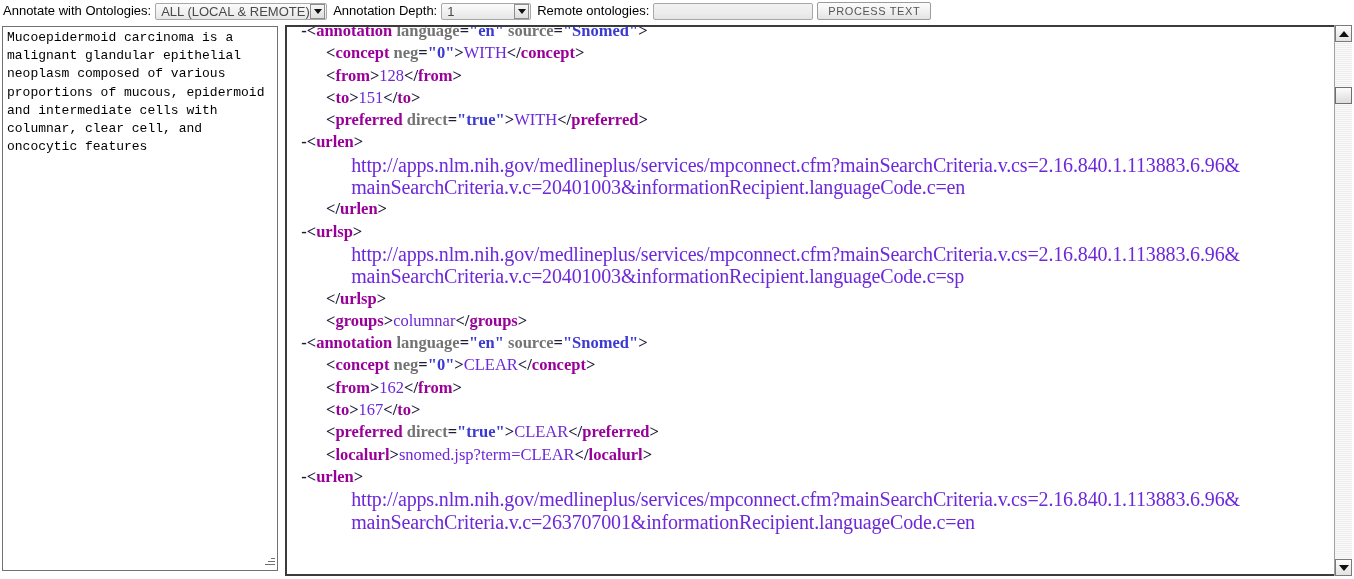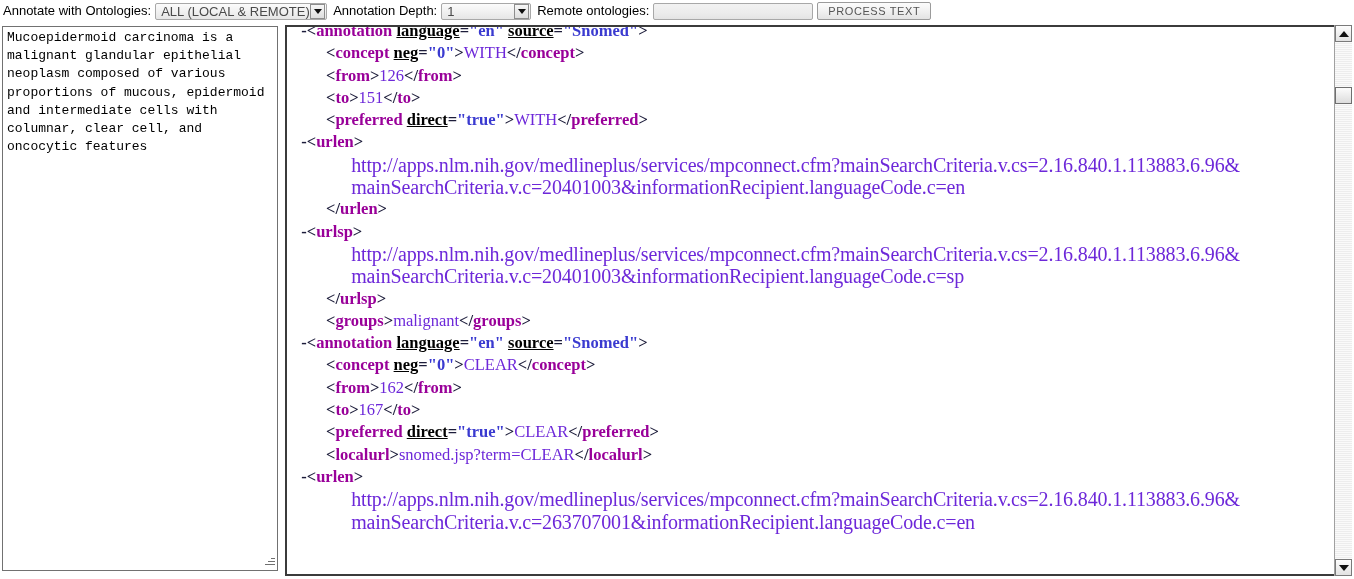--- a/index.html
+++ b/index.html
@@ -166,21 +166,21 @@
   }
   .xml-line {
     font-family: "Liberation Serif", "DejaVu Serif", serif;
     font-size: 16.5px;
     line-height: 22.3px;
     white-space: pre;
     color: #000;
   }
   .tag    { color: #990099; font-weight: bold; }
   .punct  { color: #1c1c3a; font-weight: bold; }
-  .attr   { color: #000000; font-weight: bold; text-decoration: underline; }
+  .attr   { color: #737373; font-weight: bold; }
   .val    { color: #3a3ad0; font-weight: bold; }
   .txt    { color: #6d28d9; font-weight: normal; }
   .minus  {
     color: #1c1c3a;
     font-weight: bold;
   }
   .urlline {
     font-family: "Liberation Serif", "DejaVu Serif", serif;
     font-size: 20px;
     line-height: 22.3px;
@@ -286,32 +286,32 @@
   <div class="resize-grip">
     <span style="top:10px;width:10px;"></span>
     <span style="top:7px;width:7px;"></span>
     <span style="top:4px;width:4px;"></span>
   </div>
 
   <div class="xml-pane">
     <div class="xml-scroll" id="xml-scroll">
         <div class="xml-line"><span class="minus">  -</span><span class="punct">&lt;</span><span class="tag">annotation</span><span class="txt"> </span><span class="attr">language</span><span class="punct">=</span><span class="val">"en"</span><span class="txt"> </span><span class="attr">source</span><span class="punct">=</span><span class="val">"Snomed"</span><span class="punct">&gt;</span></div>
         <div class="xml-line"><span class="txt">        </span><span class="punct">&lt;</span><span class="tag">concept</span><span class="txt"> </span><span class="attr">neg</span><span class="punct">=</span><span class="val">"0"</span><span class="punct">&gt;</span><span class="txt">WITH</span><span class="punct">&lt;/</span><span class="tag">concept</span><span class="punct">&gt;</span></div>
-        <div class="xml-line"><span class="txt">        </span><span class="punct">&lt;</span><span class="tag">from</span><span class="punct">&gt;</span><span class="txt">126</span><span class="punct">&lt;/</span><span class="tag">from</span><span class="punct">&gt;</span></div>
+        <div class="xml-line"><span class="txt">        </span><span class="punct">&lt;</span><span class="tag">from</span><span class="punct">&gt;</span><span class="txt">128</span><span class="punct">&lt;/</span><span class="tag">from</span><span class="punct">&gt;</span></div>
         <div class="xml-line"><span class="txt">        </span><span class="punct">&lt;</span><span class="tag">to</span><span class="punct">&gt;</span><span class="txt">151</span><span class="punct">&lt;/</span><span class="tag">to</span><span class="punct">&gt;</span></div>
         <div class="xml-line"><span class="txt">        </span><span class="punct">&lt;</span><span class="tag">preferred</span><span class="txt"> </span><span class="attr">direct</span><span class="punct">=</span><span class="val">"true"</span><span class="punct">&gt;</span><span class="txt">WITH</span><span class="punct">&lt;/</span><span class="tag">preferred</span><span class="punct">&gt;</span></div>
         <div class="xml-line"><span class="minus">  -</span><span class="punct">&lt;</span><span class="tag">urlen</span><span class="punct">&gt;</span></div>
         <div class="urlline"><span class="txt">            http://apps.nlm.nih.gov/medlineplus/services/mpconnect.cfm?mainSearchCriteria.v.cs=2.16.840.1.113883.6.96&amp;</span></div>
         <div class="urlline"><span class="txt">            mainSearchCriteria.v.c=20401003&amp;informationRecipient.languageCode.c=en</span></div>
         <div class="xml-line"><span class="txt">        </span><span class="punct">&lt;/</span><span class="tag">urlen</span><span class="punct">&gt;</span></div>
         <div class="xml-line"><span class="minus">  -</span><span class="punct">&lt;</span><span class="tag">urlsp</span><span class="punct">&gt;</span></div>
         <div class="urlline"><span class="txt">            http://apps.nlm.nih.gov/medlineplus/services/mpconnect.cfm?mainSearchCriteria.v.cs=2.16.840.1.113883.6.96&amp;</span></div>
         <div class="urlline"><span class="txt">            mainSearchCriteria.v.c=20401003&amp;informationRecipient.languageCode.c=sp</span></div>
         <div class="xml-line"><span class="txt">        </span><span class="punct">&lt;/</span><span class="tag">urlsp</span><span class="punct">&gt;</span></div>
-        <div class="xml-line"><span class="txt">        </span><span class="punct">&lt;</span><span class="tag">groups</span><span class="punct">&gt;</span><span class="txt">malignant</span><span class="punct">&lt;/</span><span class="tag">groups</span><span class="punct">&gt;</span></div>
+        <div class="xml-line"><span class="txt">        </span><span class="punct">&lt;</span><span class="tag">groups</span><span class="punct">&gt;</span><span class="txt">columnar</span><span class="punct">&lt;/</span><span class="tag">groups</span><span class="punct">&gt;</span></div>
         <div class="xml-line"><span class="minus">  -</span><span class="punct">&lt;</span><span class="tag">annotation</span><span class="txt"> </span><span class="attr">language</span><span class="punct">=</span><span class="val">"en"</span><span class="txt"> </span><span class="attr">source</span><span class="punct">=</span><span class="val">"Snomed"</span><span class="punct">&gt;</span></div>
         <div class="xml-line"><span class="txt">        </span><span class="punct">&lt;</span><span class="tag">concept</span><span class="txt"> </span><span class="attr">neg</span><span class="punct">=</span><span class="val">"0"</span><span class="punct">&gt;</span><span class="txt">CLEAR</span><span class="punct">&lt;/</span><span class="tag">concept</span><span class="punct">&gt;</span></div>
         <div class="xml-line"><span class="txt">        </span><span class="punct">&lt;</span><span class="tag">from</span><span class="punct">&gt;</span><span class="txt">162</span><span class="punct">&lt;/</span><span class="tag">from</span><span class="punct">&gt;</span></div>
         <div class="xml-line"><span class="txt">        </span><span class="punct">&lt;</span><span class="tag">to</span><span class="punct">&gt;</span><span class="txt">167</span><span class="punct">&lt;/</span><span class="tag">to</span><span class="punct">&gt;</span></div>
         <div class="xml-line"><span class="txt">        </span><span class="punct">&lt;</span><span class="tag">preferred</span><span class="txt"> </span><span class="attr">direct</span><span class="punct">=</span><span class="val">"true"</span><span class="punct">&gt;</span><span class="txt">CLEAR</span><span class="punct">&lt;/</span><span class="tag">preferred</span><span class="punct">&gt;</span></div>
         <div class="xml-line"><span class="txt">        </span><span class="punct">&lt;</span><span class="tag">localurl</span><span class="punct">&gt;</span><span class="txt">snomed.jsp?term=CLEAR</span><span class="punct">&lt;/</span><span class="tag">localurl</span><span class="punct">&gt;</span></div>
         <div class="xml-line"><span class="minus">  -</span><span class="punct">&lt;</span><span class="tag">urlen</span><span class="punct">&gt;</span></div>
         <div class="urlline"><span class="txt">            http://apps.nlm.nih.gov/medlineplus/services/mpconnect.cfm?mainSearchCriteria.v.cs=2.16.840.1.113883.6.96&amp;</span></div>
         <div class="urlline"><span class="txt">            mainSearchCriteria.v.c=263707001&amp;informationRecipient.languageCode.c=en</span></div>
       </div>

